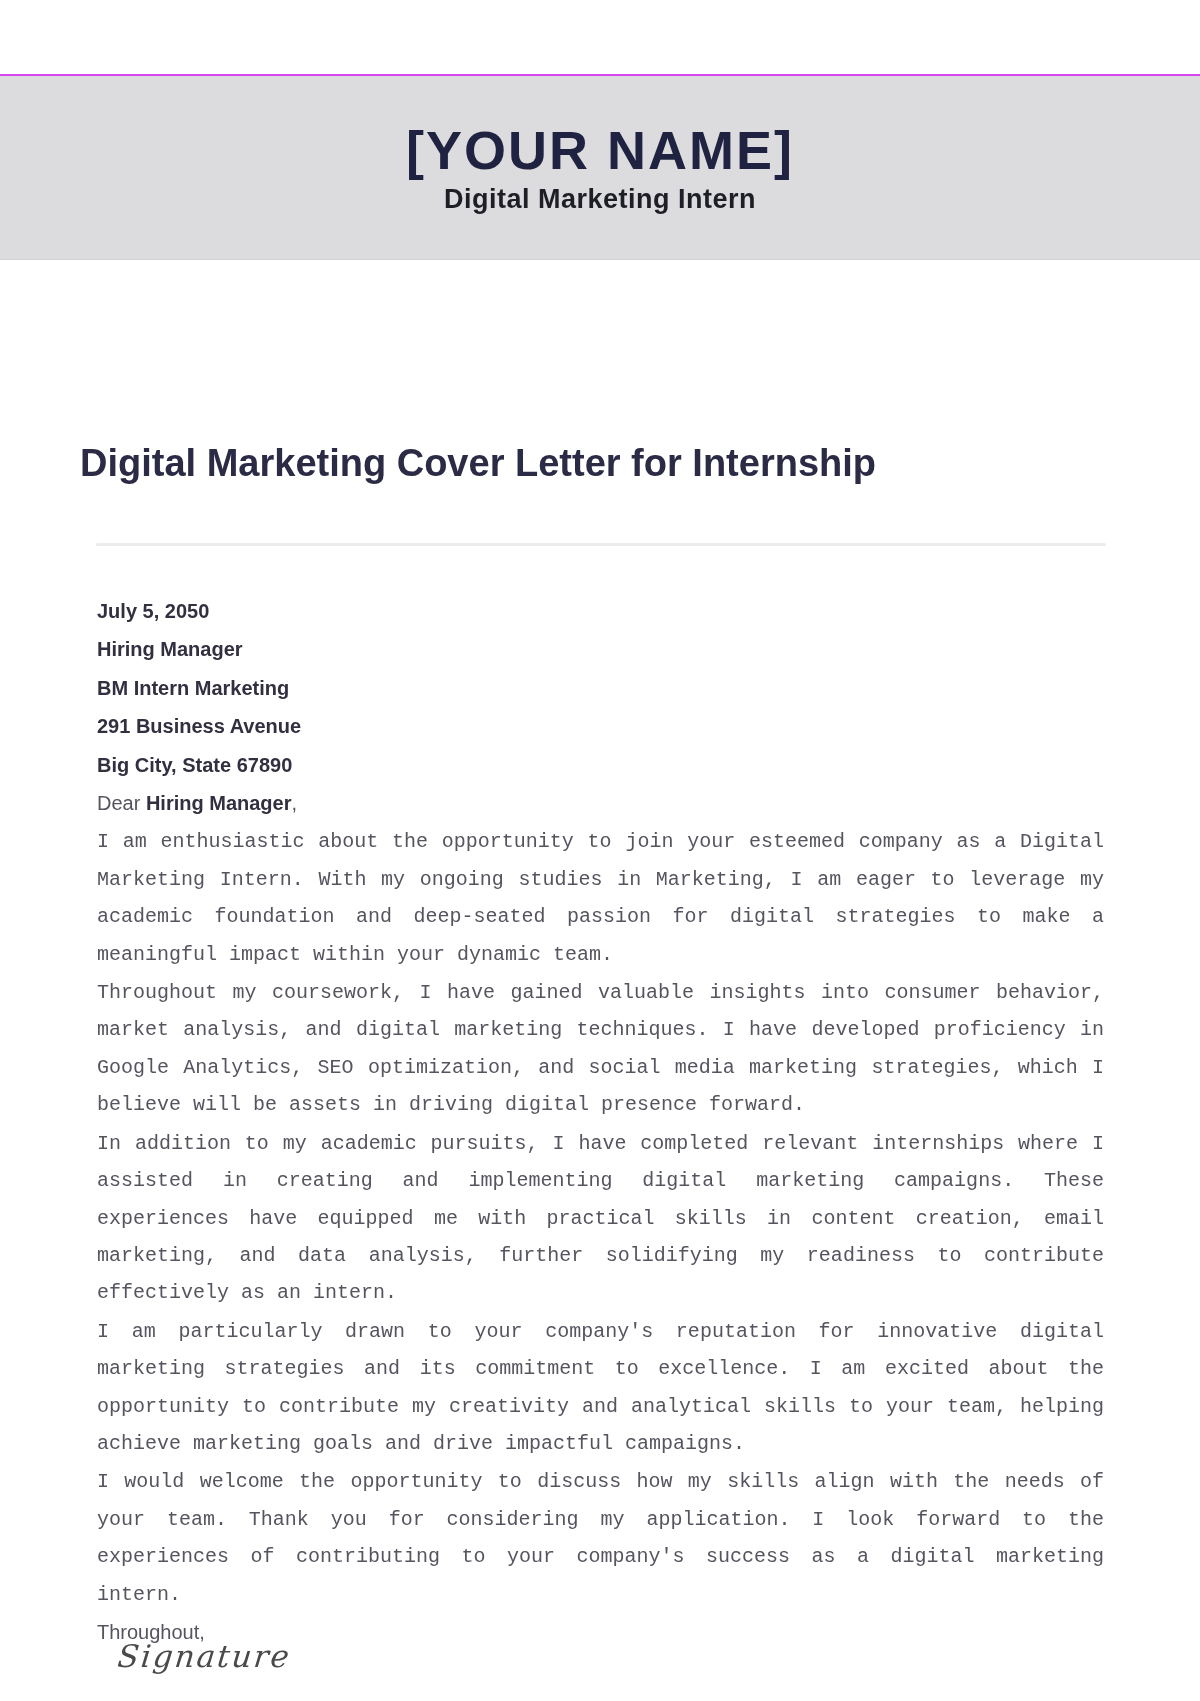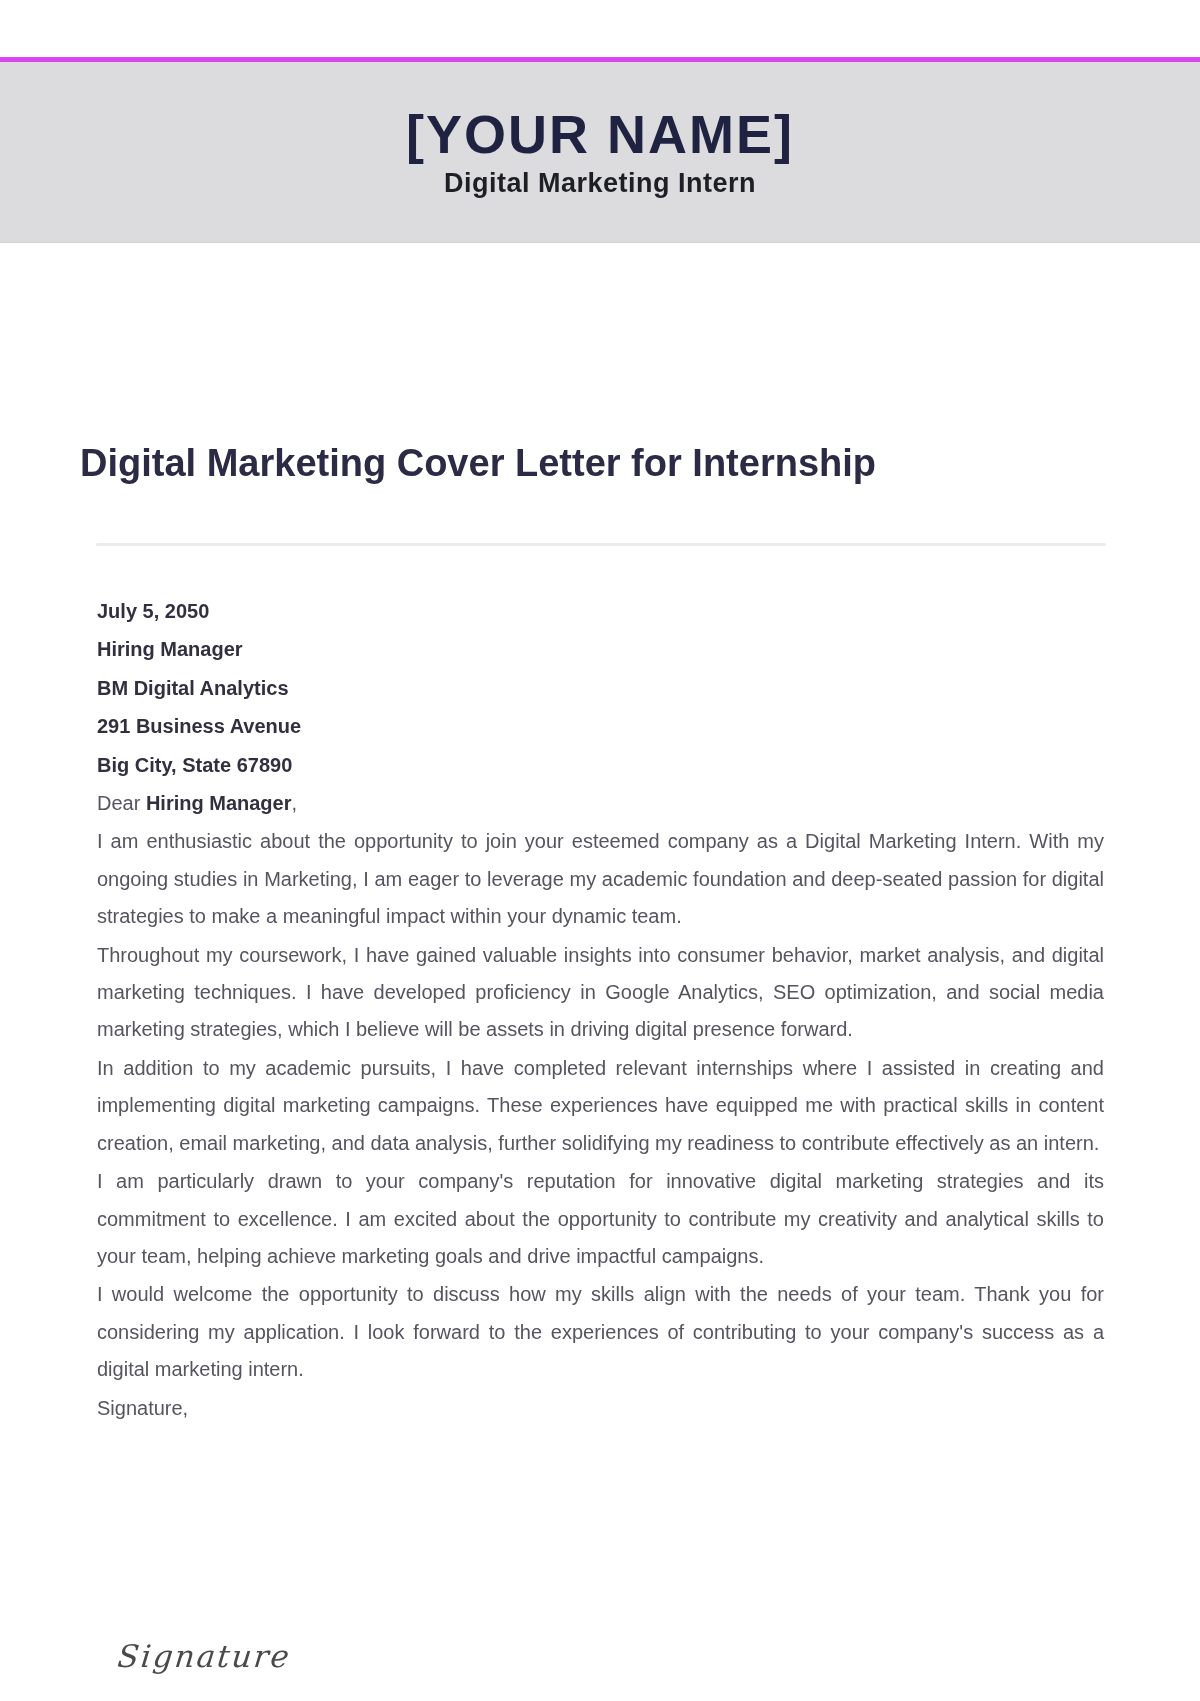--- a/index.html
+++ b/index.html
@@ -18,26 +18,26 @@
   body {
     width: 1200px;
     height: 1701px;
     position: relative;
     font-family: "Liberation Sans", sans-serif;
     overflow: hidden;
   }
 
   .header-band {
     position: absolute;
-    top: 57px;
+    top: 74px;
     left: 0;
     width: 1200px;
     height: 186px;
     background: var(--band-bg);
-    border-top: 5px solid #d946ef;
+    border-top: 2px solid #d946ef;
     border-bottom: 1px solid #d2d2d5;
     display: flex;
     flex-direction: column;
     align-items: center;
     justify-content: center;
     gap: 9px;
   }
   .header-name {
     font-size: 54px;
     font-weight: 700;
@@ -89,20 +89,21 @@
   .recipient-line {
     font-weight: 700;
     color: var(--strong-color);
   }
   .salutation-name {
     font-weight: 700;
     color: var(--strong-color);
   }
   .body-paragraph {
     text-align: justify;
+    font-family: Liberation Mono, monospace;
   }
   .closing-line { text-align: left; }
 
   .signature {
     position: absolute;
     top: 1638px;
     left: 118px;
     font-family: "DejaVu Serif", serif;
     font-style: italic;
     font-size: 31px;
@@ -119,28 +120,28 @@
   <div class="header-subtitle">Digital Marketing Intern</div>
 </header>
 
 <h1 class="page-title">Digital Marketing Cover Letter for Internship</h1>
 
 <div class="title-divider"></div>
 
 <section class="letter">
   <p class="recipient-line">July 5, 2050</p>
   <p class="recipient-line">Hiring Manager</p>
-  <p class="recipient-line">BM Digital Analytics</p>
+  <p class="recipient-line">BM Intern Marketing</p>
   <p class="recipient-line">291 Business Avenue</p>
   <p class="recipient-line">Big City, State 67890</p>
 
   <p class="salutation"><span>Dear </span><span class="salutation-name">Hiring Manager</span><span>,</span></p>
 
   <p class="body-paragraph">I am enthusiastic about the opportunity to join your esteemed company as a Digital Marketing Intern. With my ongoing studies in Marketing, I am eager to leverage my academic foundation and deep-seated passion for digital strategies to make a meaningful impact within your dynamic team.</p>
   <p class="body-paragraph">Throughout my coursework, I have gained valuable insights into consumer behavior, market analysis, and digital marketing techniques. I have developed proficiency in Google Analytics, SEO optimization, and social media marketing strategies, which I believe will be assets in driving digital presence forward.</p>
   <p class="body-paragraph">In addition to my academic pursuits, I have completed relevant internships where I assisted in creating and implementing digital marketing campaigns. These experiences have equipped me with practical skills in content creation, email marketing, and data analysis, further solidifying my readiness to contribute effectively as an intern.</p>
   <p class="body-paragraph">I am particularly drawn to your company's reputation for innovative digital marketing strategies and its commitment to excellence. I am excited about the opportunity to contribute my creativity and analytical skills to your team, helping achieve marketing goals and drive impactful campaigns.</p>
   <p class="body-paragraph">I would welcome the opportunity to discuss how my skills align with the needs of your team. Thank you for considering my application. I look forward to the experiences of contributing to your company's success as a digital marketing intern.</p>
 
-  <p class="closing-line">Signature,</p>
+  <p class="closing-line">Throughout,</p>
 </section>
 
 <div class="signature">Signature</div>
 
 </body></html>

